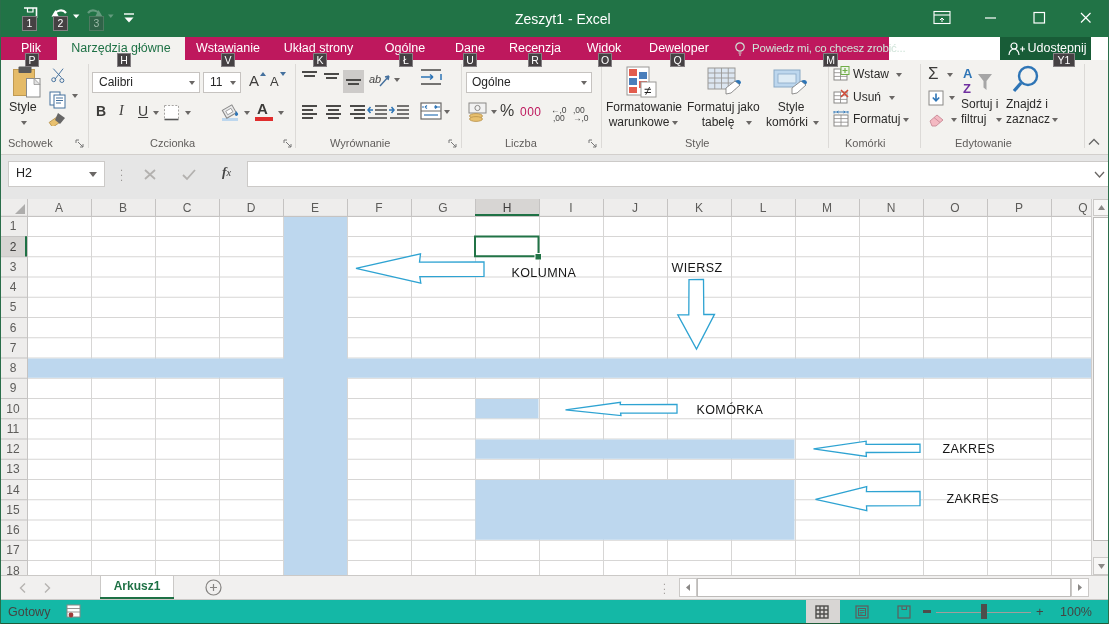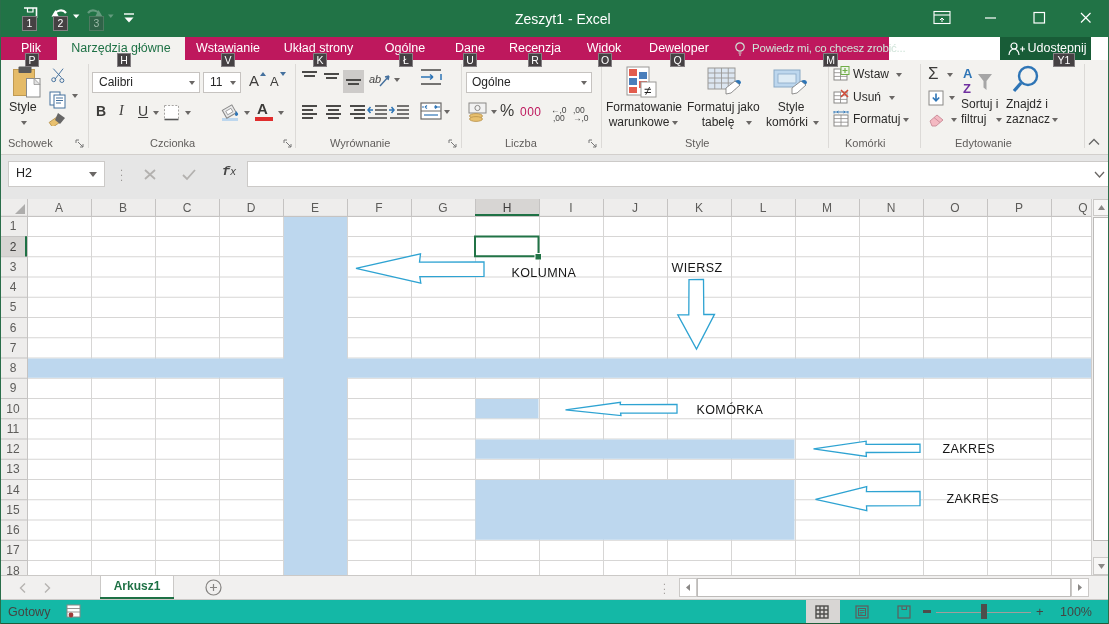--- a/index.html
+++ b/index.html
@@ -342,21 +342,21 @@
   <svg class="abs" style="left:88px;top:16px" width="10" height="7">
         <path d="M1 1 L5 6 L9 1 z" fill="#6a6765"></path>
       </svg>
   <div class="abs" style="left:120px;top:10px;width:3px;height:18px;color:#9a9795;font-size:11px;line-height:5px">.<br>.<br>.</div>
   <svg class="abs" style="left:143px;top:13px" width="14" height="13">
         <path d="M2 2 l10 9 M12 2 l-10 9" stroke="#b3b1af" stroke-width="1.8" fill="none"></path>
       </svg>
   <svg class="abs" style="left:181px;top:13px" width="16" height="13">
         <path d="M2 7 l4 4 L14 2" stroke="#b3b1af" stroke-width="1.8" fill="none"></path>
       </svg>
-  <div class="abs" style="left:222px;top:9px;font-size:13.5px;font-style:italic;font-family:Liberation Mono, monospace;color:#444"><b>f</b><span style="font-size:10.5px">x</span></div>
+  <div class="abs" style="left:222px;top:9px;font-size:13.5px;font-style:italic;font-family:Liberation Serif, serif;color:#444"><b>f</b><span style="font-size:10.5px">x</span></div>
   <div class="abs" style="left:247px;top:6px;width:862px;height:26px;background:#fff;border:1px solid #cccac8"></div>
   <svg class="abs" style="left:1094px;top:16px" width="11" height="8">
         <path d="M1 1 L5.5 6 L10 1" fill="none" stroke="#6a6765" stroke-width="1.3"></path>
       </svg>
 </div>
 
 <div id="grid">
 <svg width="1109" height="376" viewBox="0 0 1109 376" font-family="Liberation Sans,sans-serif">
 <rect x="0" y="0" width="1091" height="376" fill="#fff"></rect>
 <rect x="0" y="0" width="1091" height="17" fill="#eeedec"></rect>

